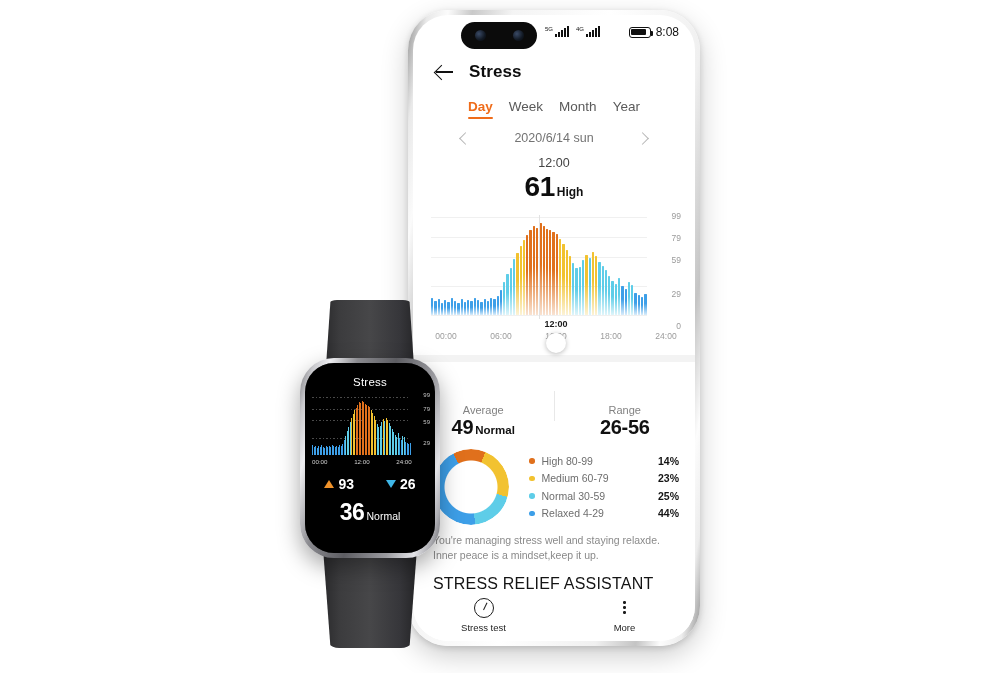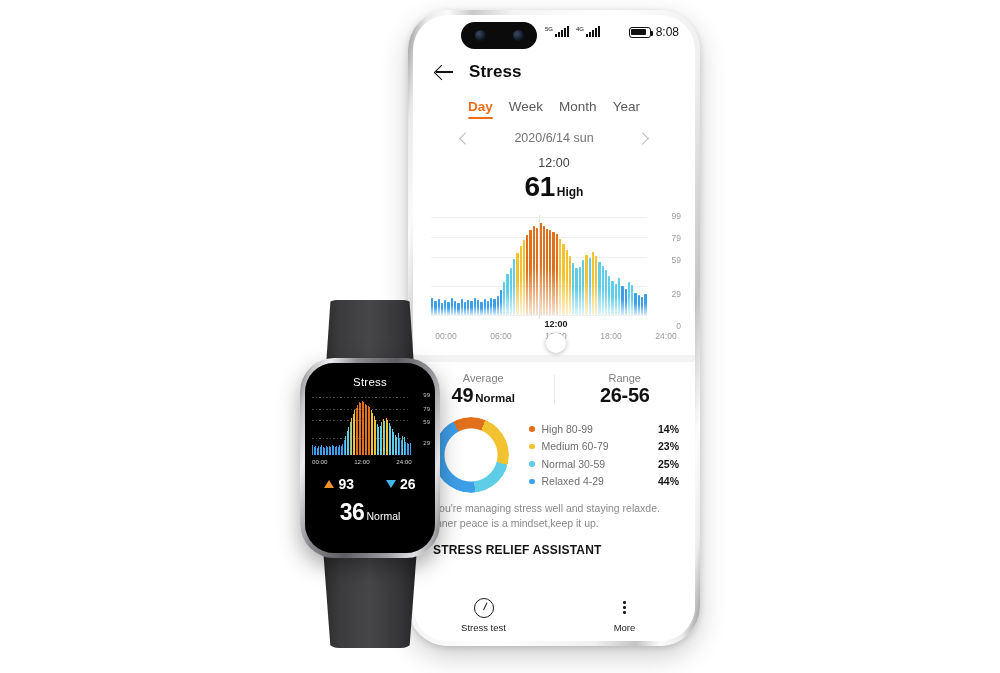--- a/index.html
+++ b/index.html
@@ -96,38 +96,38 @@
   .xaxis { position:relative; margin: 4px 14px 0 18px; height: 30px; }
   .xaxis .tick { position:absolute; font-size:8.5px; color:#9b9b9b; top:12px; transform: translateX(-50%); }
   .xaxis .nowlabel { position:absolute; font-size:9px; font-weight:700; color:#1a1a1a; top:0px; transform: translateX(-50%); }
   .knob { position:absolute; top:14px; width:20px; height:20px; border-radius:50%; background:#fff;
           box-shadow: 0 1px 5px rgba(0,0,0,.28); transform: translateX(-50%); cursor: pointer; }
 
   .sectiondiv { height: 7px; background: #f3f3f3; margin-top: 6px; }
 
   
   .stats { display:flex; align-items:center; padding: 10px 0 6px; }
-  .stat { flex:1; text-align:center; }
+  .stat { flex:1; text-align:center;margin-top:32px; }
   .stat .lbl { font-size: 11px; color: #828282; }
   .stat .num { font-size: 20px; font-weight: 700; color:#111; letter-spacing:-.3px; }
   .stat .suf { font-size: 11.5px; font-weight:700; color:#111; margin-left:2px; }
   .vdiv { width:1px; height:30px; background:#e8e8e8; }
 
   
   .donutrow { display:flex; align-items:center; padding: 4px 16px 6px 20px; gap: 14px; }
   .legend { flex:1; display:flex; flex-direction:column; gap: 5.5px; padding-left: 6px; }
   .legitem { display:flex; align-items:center; font-size: 10.5px; }
   .dot { width:5.5px; height:5.5px; border-radius:50%; margin-right:7px; flex:none; }
   .legtext { color:#6e6e6e; flex:1; }
   .legpct { font-weight:700; color:#141414; font-size:10.5px; }
 
   
   .advice { padding: 2px 20px 0; }
   .advice p { font-size: 10.5px; color:#8a8a8a; line-height: 15px; }
-  .assistant { font-size: 12px; font-weight:700; color:#141414; padding: 12px 20px 0; letter-spacing:.2px; }
+  .assistant { font-size: 16px; font-weight:400; color:#141414; padding: 12px 20px 0; letter-spacing:.2px; }
 
   
   .bottomnav { position:absolute; left:0; right:0; bottom:0; height:52px; background:#fff;
      display:flex; align-items:center; }
   .navitem { flex:1; display:flex; flex-direction:column; align-items:center; gap:4px; cursor:pointer; }
   .navitem .nlabel { font-size: 9.5px; color:#1c1c1c; }
   .gaugeicon { width:20px; height:20px; border:1.4px solid #1c1c1c; border-radius:50%; position:relative; }
   .gaugeicon::after { content:""; position:absolute; left:8.5px; top:3.5px; width:1.3px; height:8px;
       background:#1c1c1c; transform-origin: bottom center; transform: rotate(26deg); }
   .dotsicon { width:20px; height:20px; display:flex; flex-direction:column; align-items:center; justify-content:center; gap:2.6px;}

